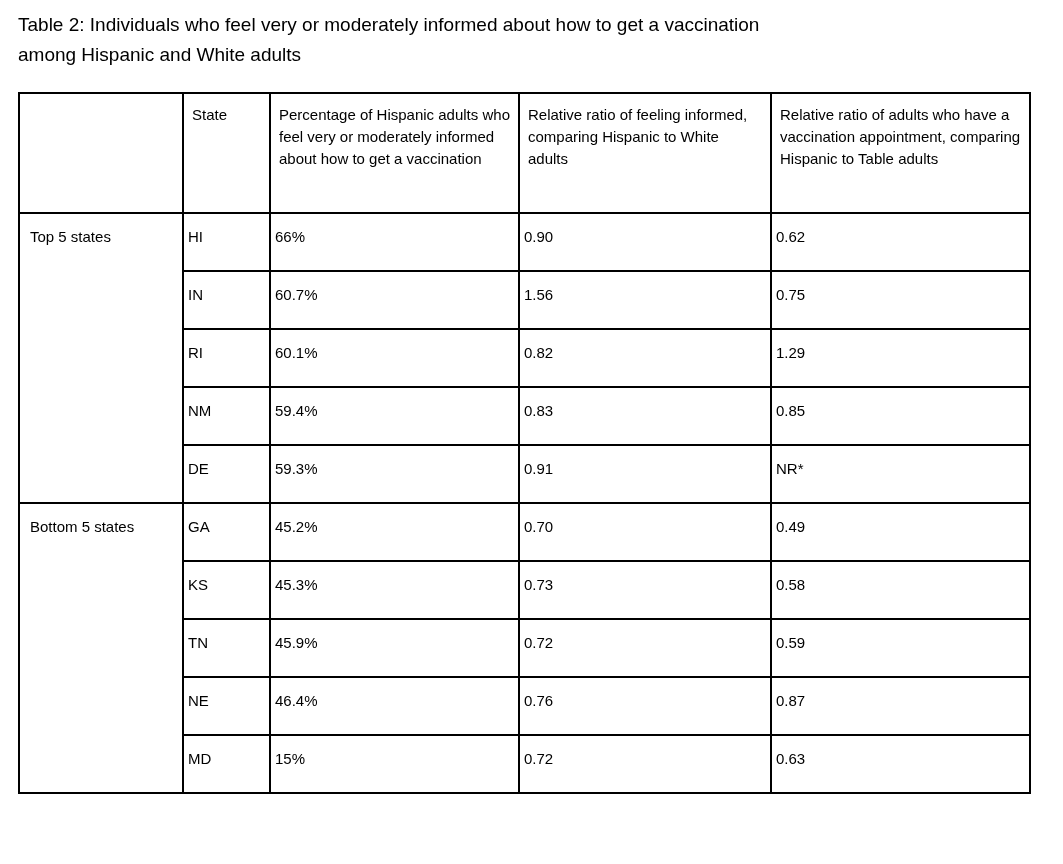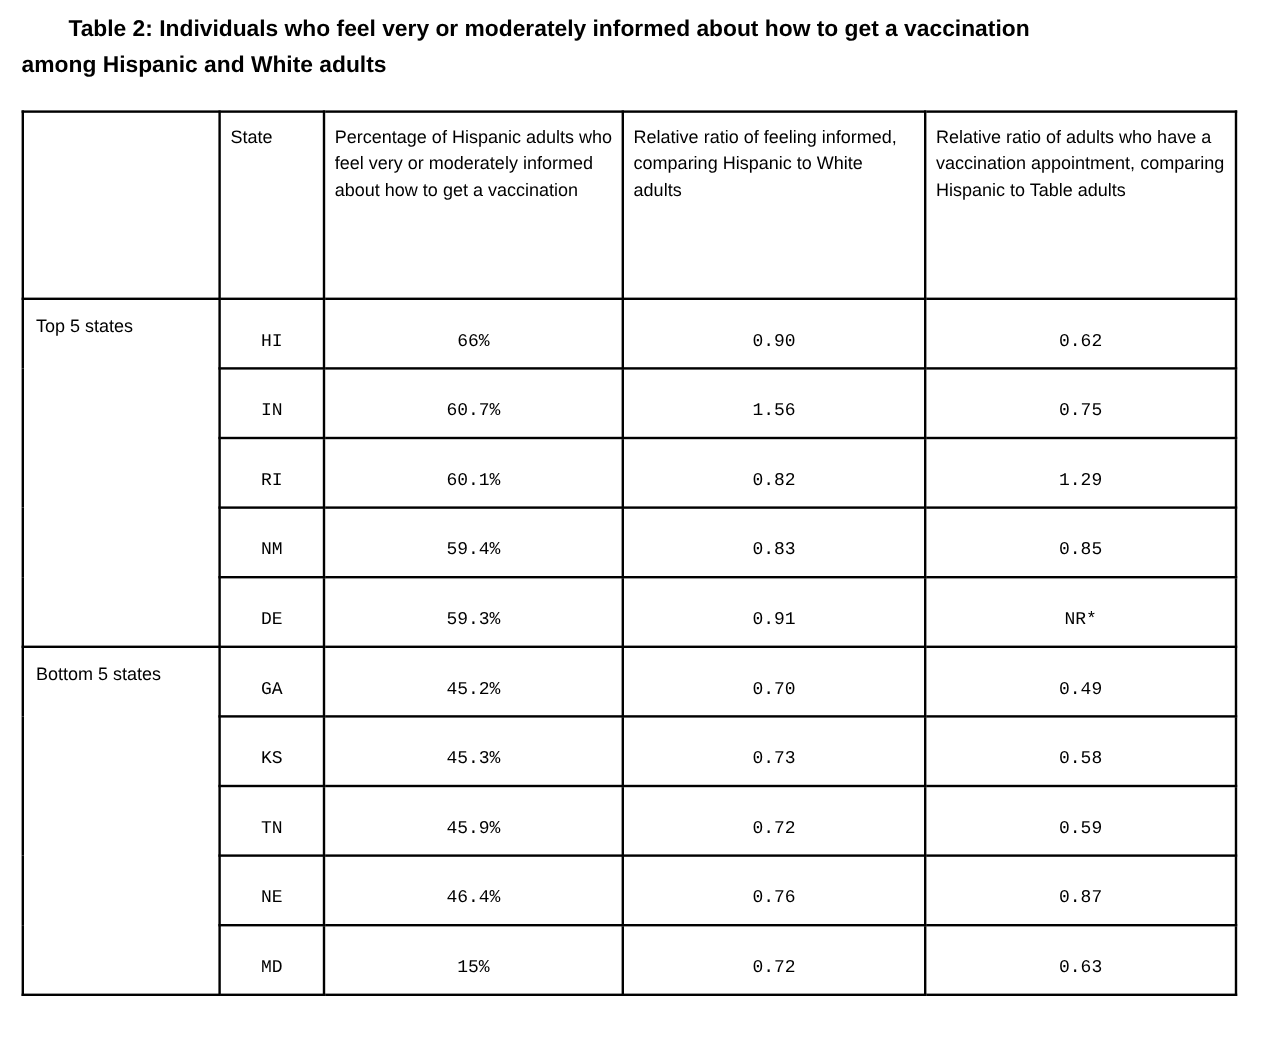--- a/index.html
+++ b/index.html
@@ -15,54 +15,53 @@
     height: 864px;
     padding: 0 18px;
     overflow: hidden;
   }
   .title {
     font-size: 19px;
     font-weight: 400;
     line-height: 30px;
     margin: 10px 0 22px 0;
   }
-  .title .title-bold { font-weight: 700; margin-left: 39px; }
-  .title .title-rest { white-space: pre-line; font-weight: bold; }
+  .title .title-bold { font-weight: 400; }
+  .title .title-rest { white-space: pre-line; }
   table.data-table {
     border-collapse: collapse;
     table-layout: fixed;
     width: 1011px;
   }
   col.c-group  { width: 164px; }
   col.c-state  { width: 87px;  }
   col.c-pct    { width: 249px; }
   col.c-ratio1 { width: 252px; }
   col.c-ratio2 { width: 259px; }
   th, td {
     border: 2px solid #000000;
     vertical-align: top;
     font-size: 15px;
     line-height: 22px;
     font-weight: 400;
     background: #ffffff;
   }
-  tr.header-row { height: 156px; }
+  tr.header-row { height: 120px; }
   tr.data-row   { height: 58px; }
   th {
     text-align: left;
     padding: 10px 8px 6px 8px;
   }
   td.group-cell {
     text-align: left;
     padding: 12px 8px 4px 10px;
   }
   td.state-cell, td.num-cell {
-    text-align: center;
-    padding: 24px 4px 4px 4px;
-    font-family: Liberation Mono, monospace;
+    text-align: left;
+    padding: 12px 4px 4px 4px;
   }
   .footnote {
     font-size: 19px;
     line-height: 26px;
     margin: 7px 0 0 0;
   }
   .footnote .fn-marker { font-weight: 700; }
 </style>
 </head>
 <body>

